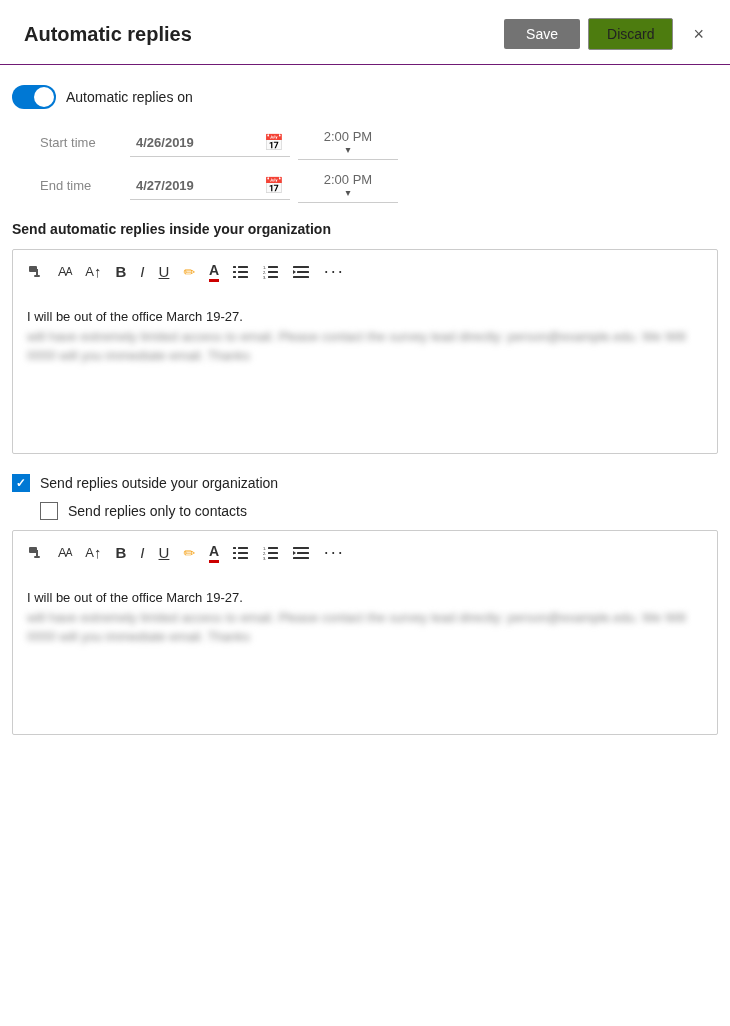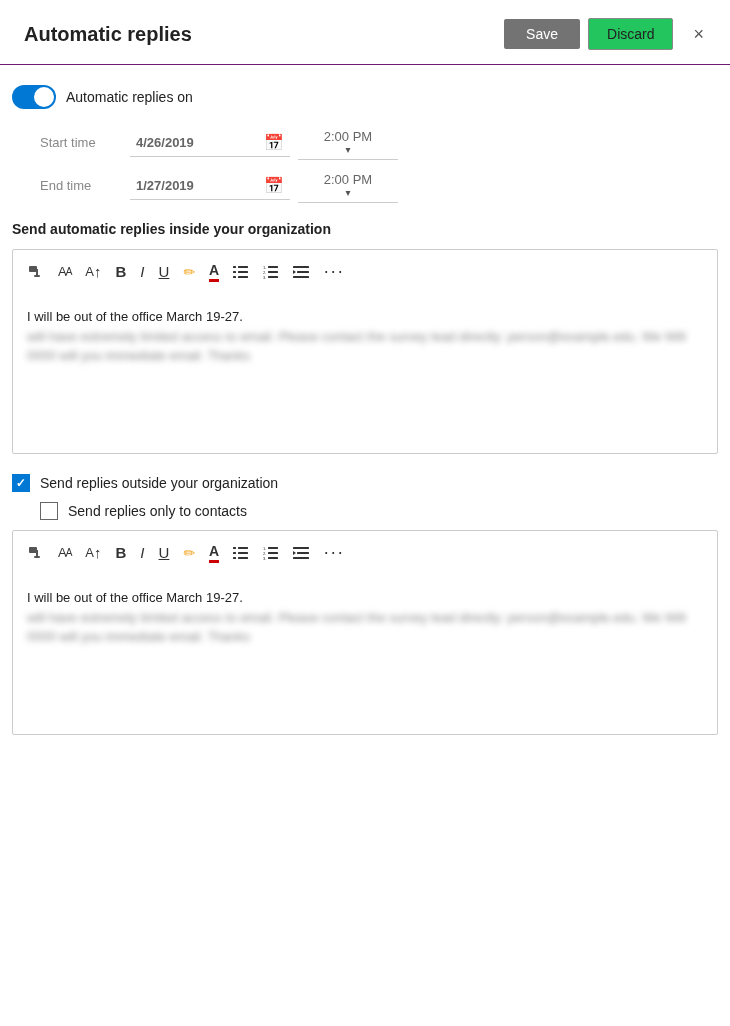--- a/index.html
+++ b/index.html
@@ -31,21 +31,21 @@
       border: none;
       padding: 7px 22px;
       font-size: 14px;
       cursor: pointer;
       border-radius: 2px;
       margin-right: 8px;
       font-family: inherit;
     }
 
     .btn-discard {
-      background: #22c55e;
+      background: #4d7c0f;
       color: #222;
       border: 1px solid #8a8a8a;
       padding: 7px 18px;
       font-size: 14px;
       cursor: pointer;
       border-radius: 2px;
       margin-right: 14px;
       font-family: inherit;
     }
 
@@ -285,21 +285,21 @@
       </div>
       <div class="time-dropdown">
         <span class="time-value">2:00 PM</span>
         <span class="chevron-icon">▾</span>
       </div>
     </div>
 
     <div class="time-row">
       <span class="time-label">End time</span>
       <div class="date-field">
-        <span class="date-value">1/27/2019</span>
+        <span class="date-value">4/27/2019</span>
         <span class="calendar-icon">📅</span>
       </div>
       <div class="time-dropdown">
         <span class="time-value">2:00 PM</span>
         <span class="chevron-icon">▾</span>
       </div>
     </div>
   </div>
 
   <div>

